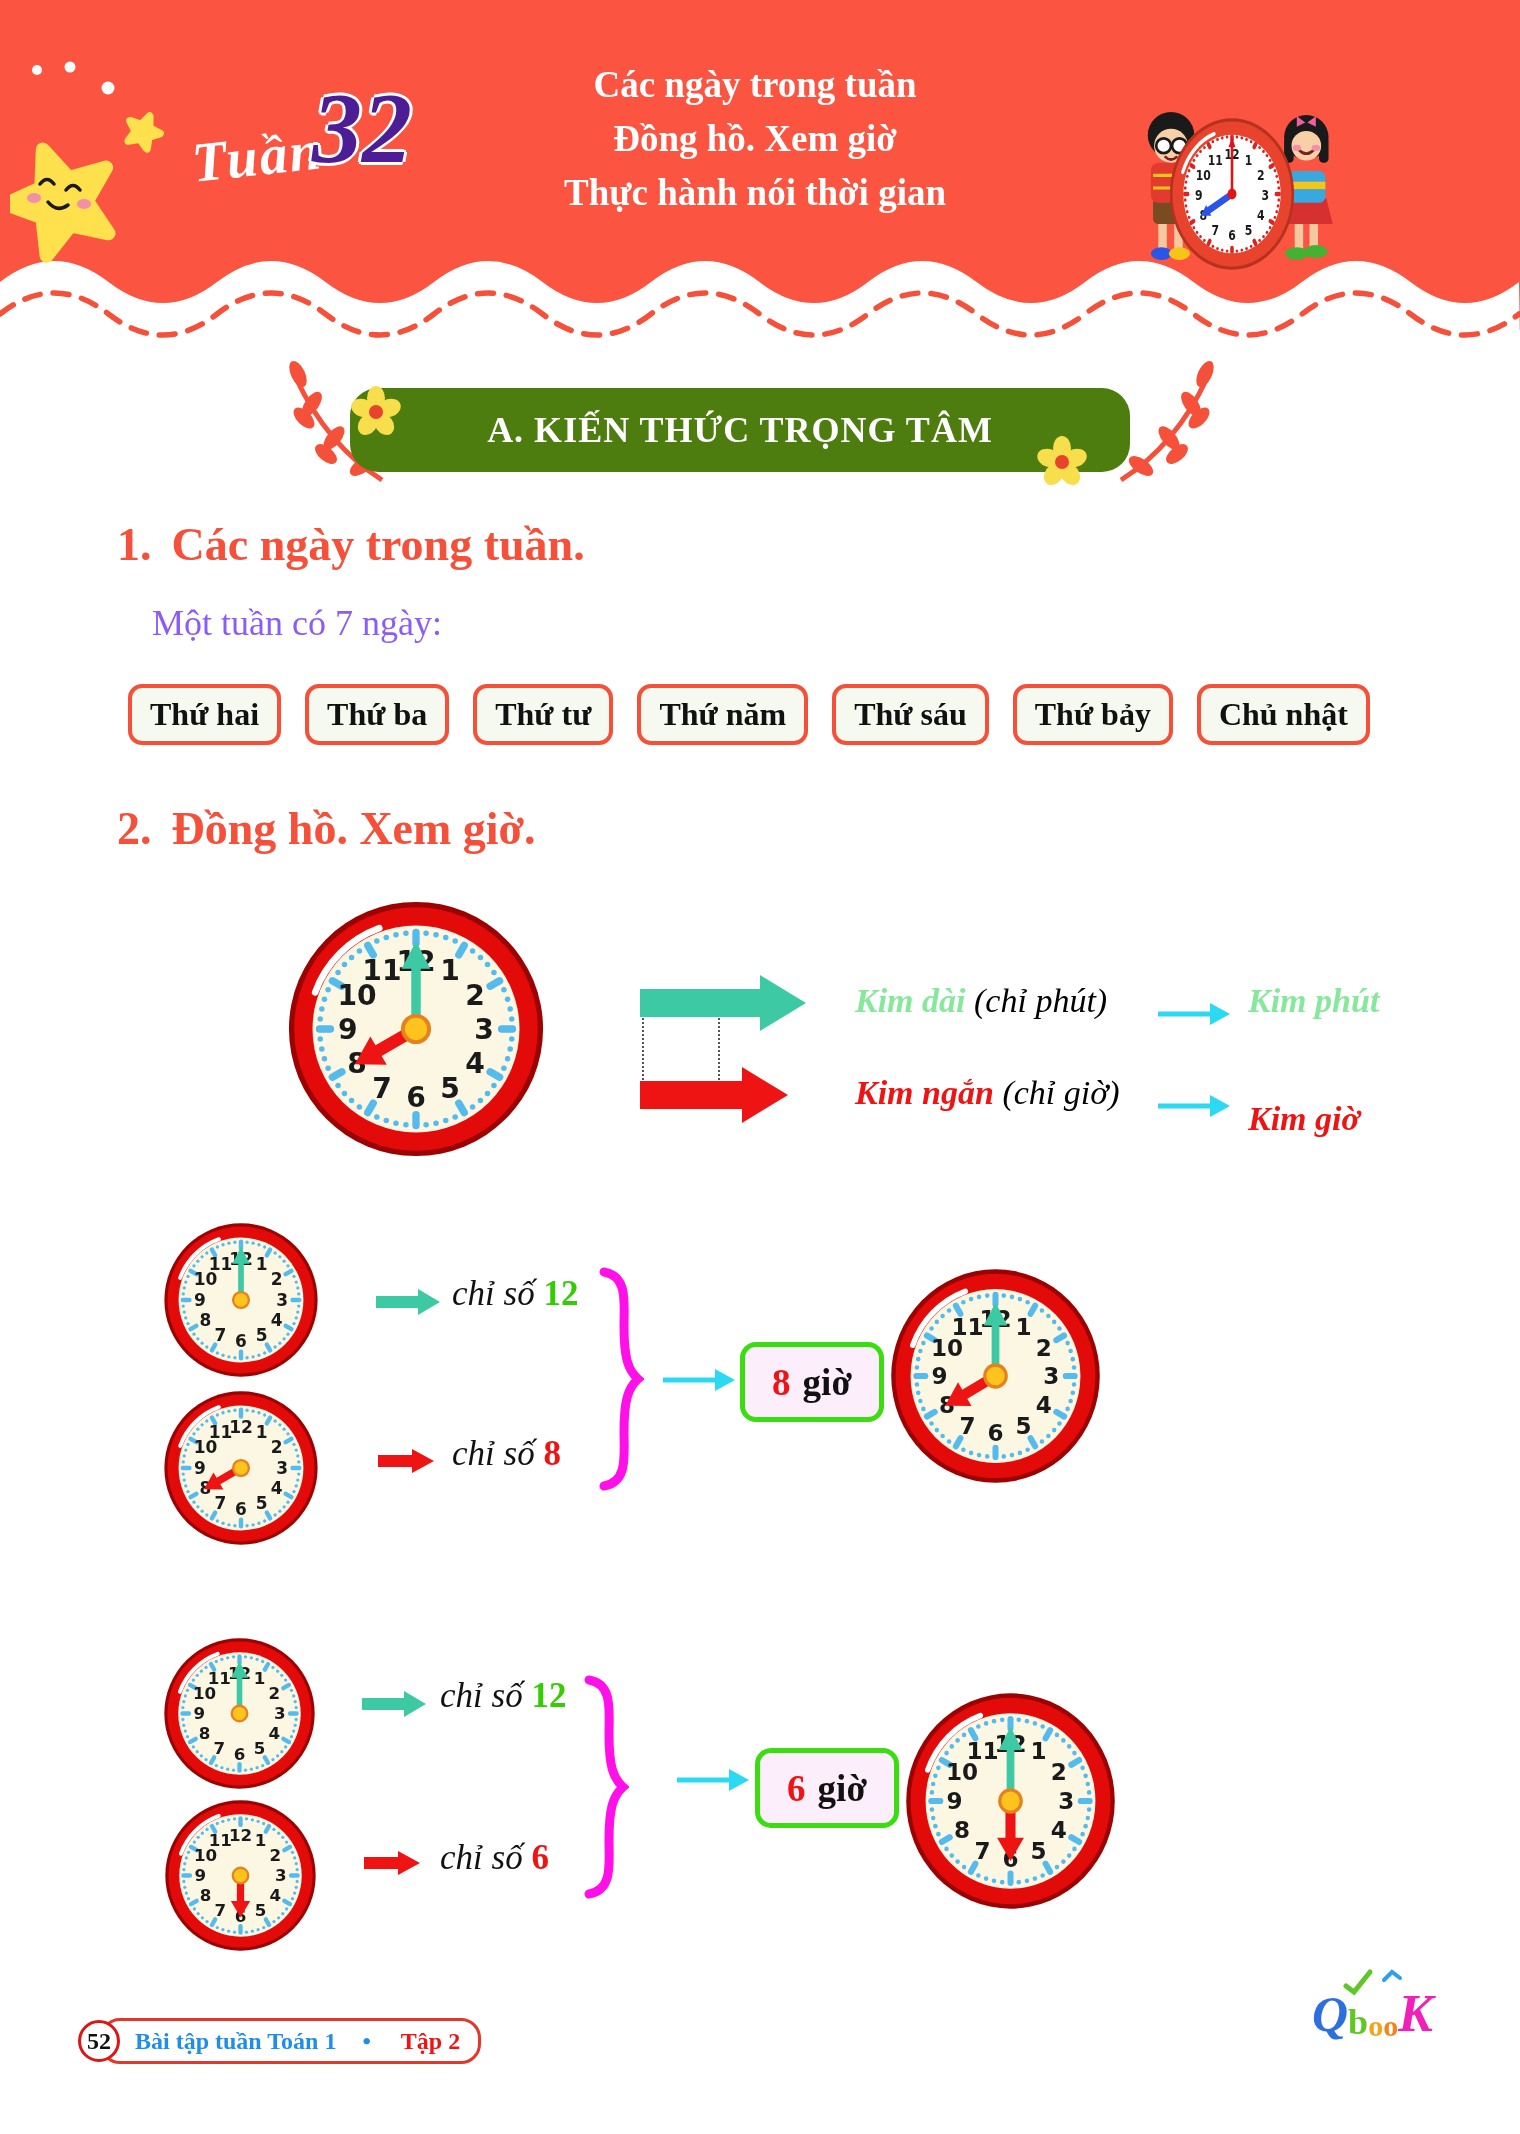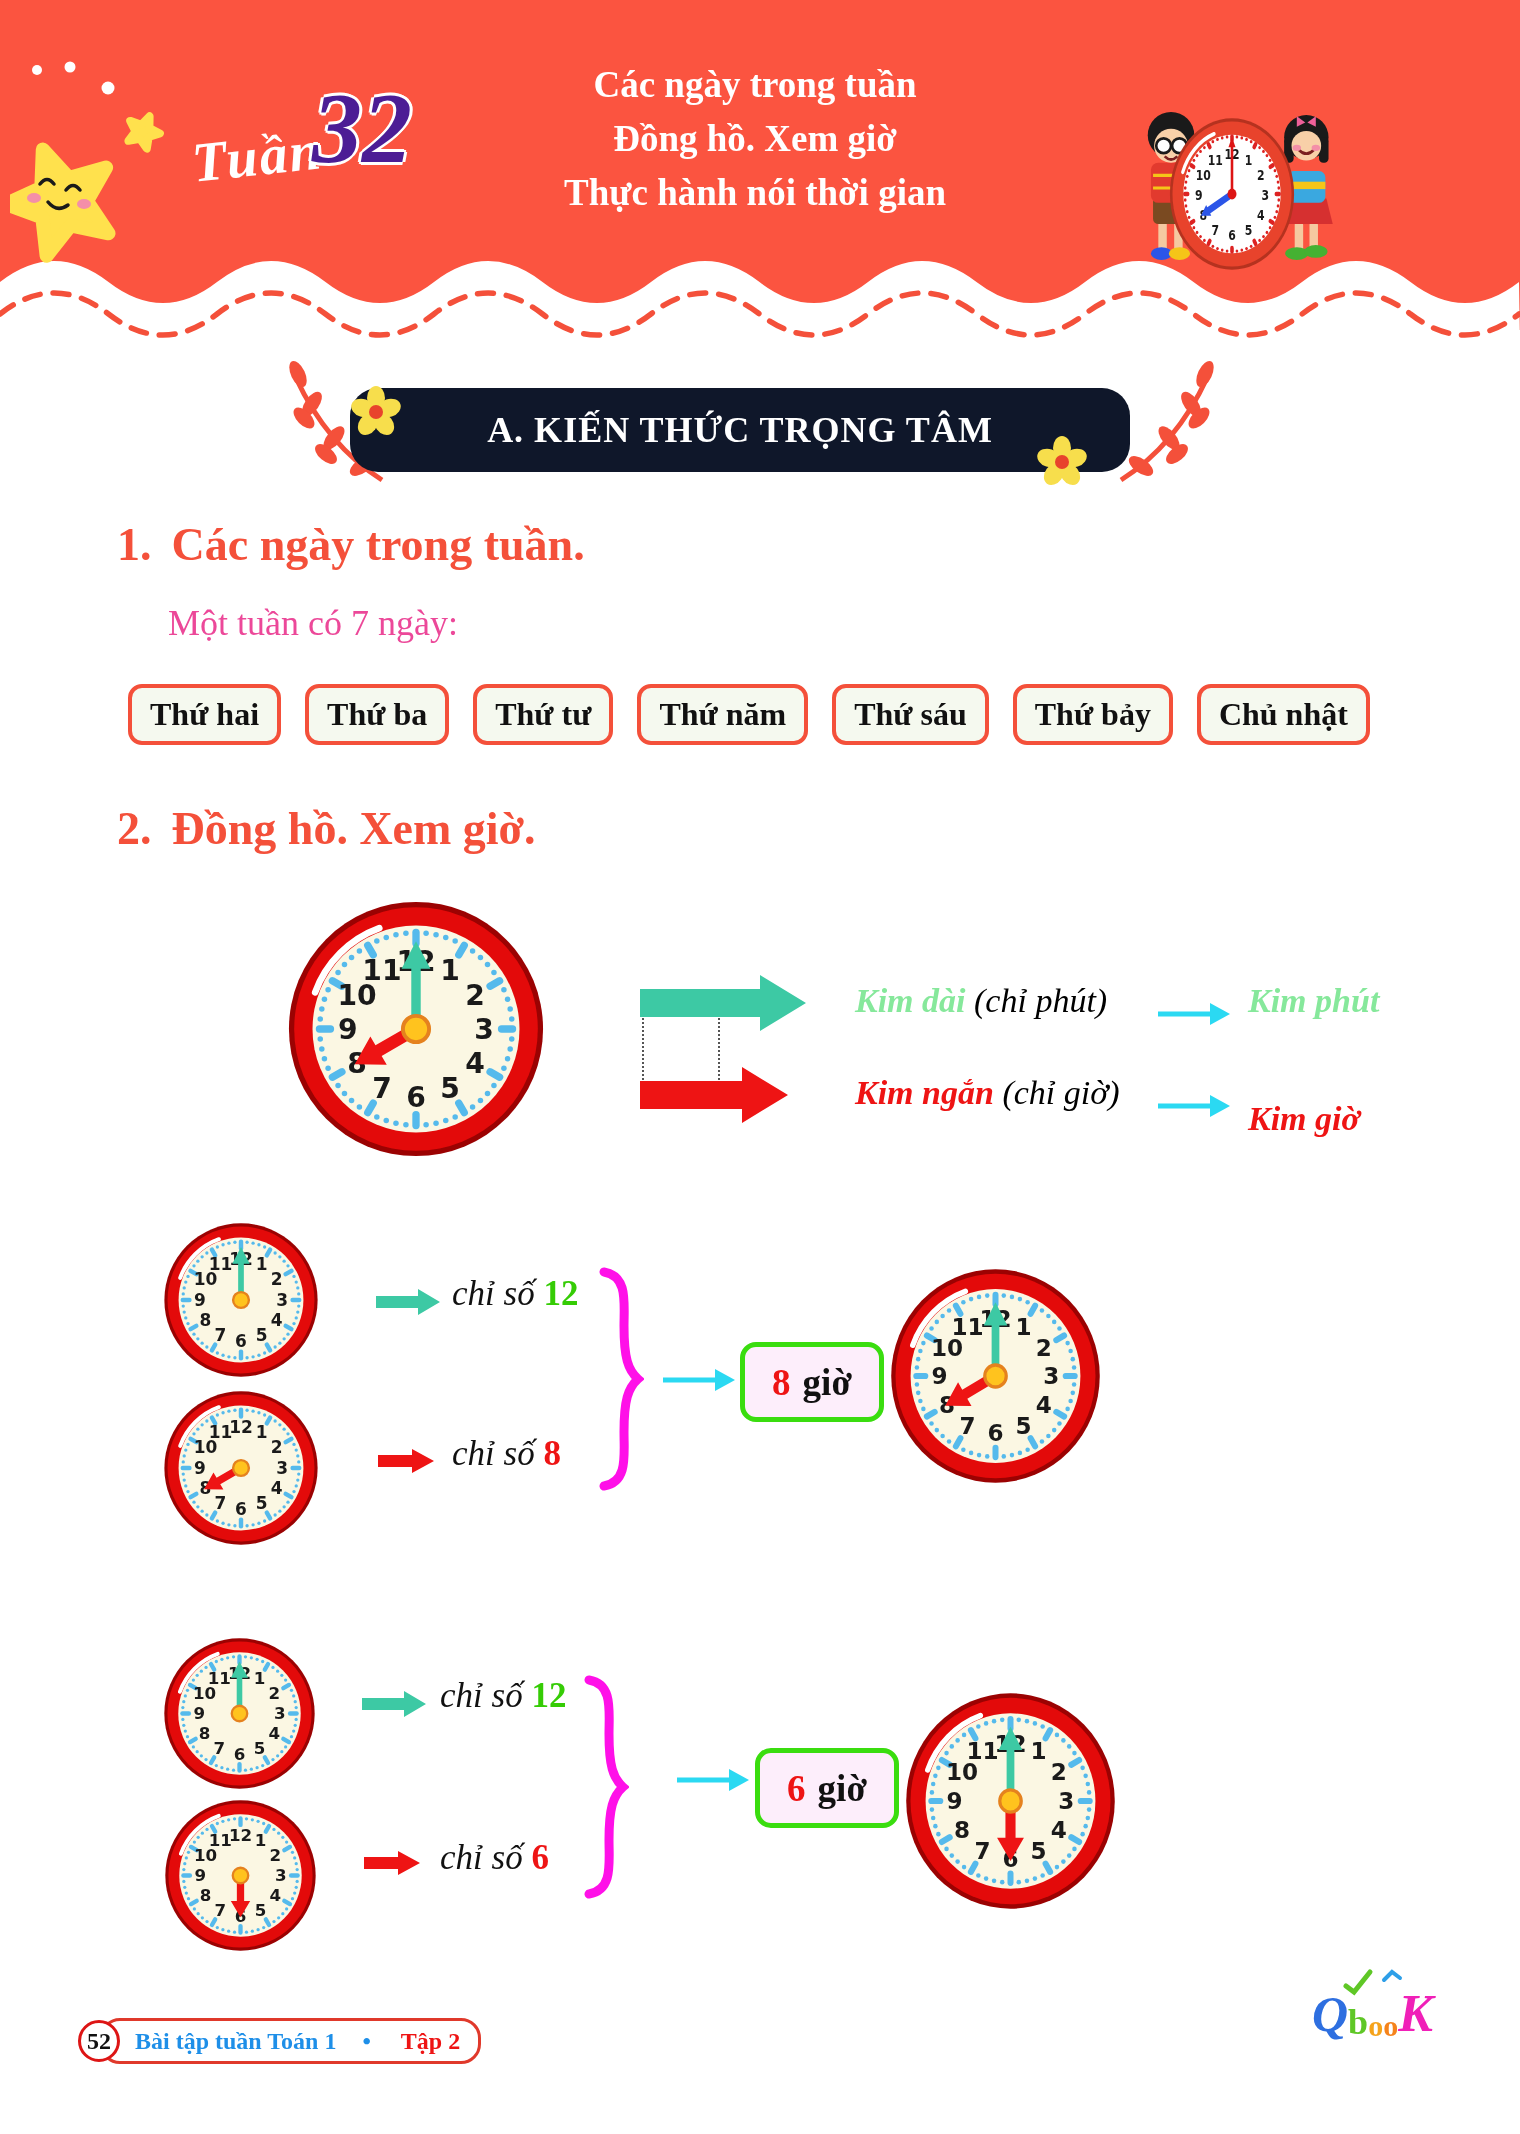--- a/index.html
+++ b/index.html
@@ -12,33 +12,33 @@
   #week-word{left:192px;top:124px;font-size:56px;font-style:italic;font-weight:bold;color:#ffffff;
              transform:rotate(-6deg);letter-spacing:2px;}
   #week-number{left:312px;top:70px;font-size:100px;font-weight:bold;font-style:italic;color:#4c1d95;
                text-shadow:-3px 0 0 #fff,3px 0 0 #fff,0 -3px 0 #fff,0 3px 0 #fff,-2px 2px 0 #fff,2px -2px 0 #fff;}
   #header-titles{left:505px;top:58px;width:500px;text-align:center;color:#ffffff;
                  font-size:37px;font-weight:bold;line-height:54px;}
   #mascot{left:10px;top:52px;width:175px;height:215px;}
   #kids-illu{left:1128px;top:95px;width:215px;height:185px;}
   #header-clock{left:1168px;top:116px;width:128px;height:156px;}
   
-  #banner{left:350px;top:388px;width:780px;height:84px;background:#0f172a;border-radius:28px;
+  #banner{left:350px;top:388px;width:780px;height:84px;background:#4d7c0f;border-radius:28px;
           color:#fff;font-size:36px;font-weight:bold;text-align:center;line-height:84px;letter-spacing:1px;}
   .leafbranch{width:105px;height:125px;}
   #leaf-left{left:282px;top:360px;}
   #leaf-right{left:1116px;top:360px;transform:scale(-1,1);}
   .flower{width:52px;height:52px;}
   #flower-left{left:350px;top:386px;}
   #flower-right{left:1036px;top:436px;}
   
   .h-red{color:#F4503A;font-size:46px;font-weight:bold;}
   .h-num{margin-right:20px;}
   #h1{left:117px;top:518px;}
-  #intro{left:168px;top:602px;font-size:36px;color:#ec4899;font-family:Liberation Serif, serif;}
+  #intro{left:152px;top:602px;font-size:36px;color:#8b5cf6;font-family:Liberation Serif, serif;}
   #h2{left:117px;top:802px;}
   
   #days-row{left:128px;top:684px;width:1292px;display:flex;gap:24px;}
   .daybox{background:#F5F9EF;border:4px solid #F4503A;border-radius:14px;padding:8px 18px;
           font-size:32px;font-weight:bold;color:#111;white-space:nowrap;}
   
   .clockbox{display:block;}
   #clock-demo{left:285px;top:898px;width:262px;height:262px;}
   #clock-ex1-minute{left:162px;top:1221px;width:158px;height:158px;}
   #clock-ex1-hour{left:162px;top:1389px;width:158px;height:158px;}

